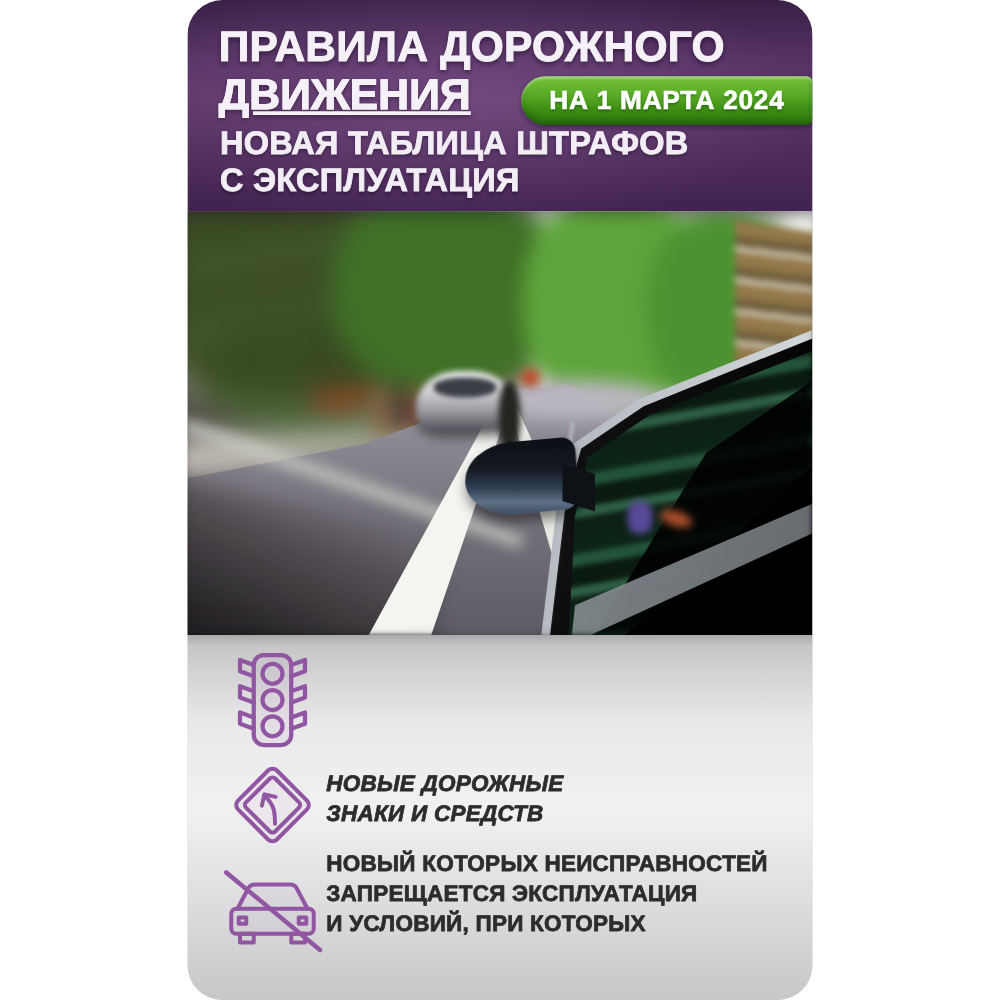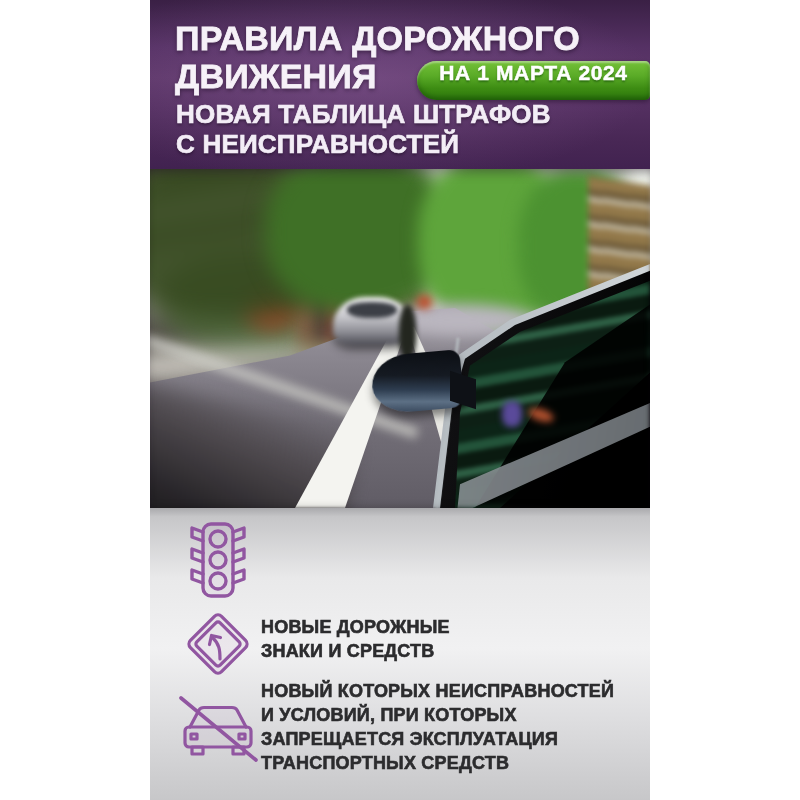--- a/index.html
+++ b/index.html
@@ -3,42 +3,42 @@
 <meta charset="utf-8">
 <style>
   html,body{margin:0;padding:0;}
   body{
     width:800px;height:800px;background:#ffffff;
     font-family:"Liberation Sans", sans-serif;
     -webkit-font-smoothing:antialiased;
     overflow:hidden;
   }
   .page{position:relative;width:800px;height:800px;background:#ffffff;}
-  .cover{position:absolute;left:150px;top:0;width:500px;height:800px;background:#d9d9db;overflow:hidden;}
+  .cover{position:absolute;left:150px;top:0;width:500px;height:800px;background:#d9d9db;overflow:hidden;border-radius:28px;}
 
   
   .header{
     position:absolute;left:0;top:0;width:500px;height:169px;
     background:
       radial-gradient(ellipse 420px 150px at 42% 48%, rgba(150,105,165,.38), rgba(0,0,0,0) 70%),
       linear-gradient(180deg,#3a2045 0%,#553164 28%,#5d3769 46%,#532f60 64%,#482755 84%,#412250 100%);
   }
   .title{
     position:absolute;left:25px;color:#f6f1f8;font-weight:700;font-size:34px;line-height:36px;
     letter-spacing:.2px;-webkit-text-stroke:.8px #f6f1f8;
     text-shadow:0 2px 4px rgba(20,5,25,.55);white-space:nowrap;
   }
   .title.l1{top:20px;}
-  .title.l2{top:58px;}
+  .title.l2{top:58px;text-decoration:underline;}
   .badge{
     position:absolute;right:0;top:61px;width:233px;height:39px;
     border-radius:20px 5px 5px 20px;
     background:linear-gradient(180deg,#74c138 0%,#5aab27 38%,#3d8c13 70%,#2e7a0c 100%);
     box-shadow:inset 0 2px 2px rgba(255,255,255,.38), inset 0 -3px 5px rgba(0,40,0,.35), 0 2px 4px rgba(20,5,25,.4);
-    display:flex;justify-content:center;
+    display:flex;align-items:center;justify-content:center;
   }
   .badge span{
     color:#ffffff;font-weight:700;font-size:21px;letter-spacing:.6px;white-space:nowrap;
     -webkit-text-stroke:.5px #fff;text-shadow:0 2px 2px rgba(0,50,0,.45);
   }
   .sub{
     position:absolute;left:26px;color:#f3edf6;font-weight:700;font-size:26px;line-height:27px;
     letter-spacing:.2px;-webkit-text-stroke:.7px #f3edf6;
     text-shadow:0 2px 3px rgba(20,5,25,.5);white-space:nowrap;
   }
@@ -116,37 +116,37 @@
     position:absolute;left:0;top:508px;width:500px;height:292px;
     background:linear-gradient(180deg,#a9a9ac 0%,#c6c6c8 3%,#e9e9ea 24%,#f1f1f2 48%,#dedee0 72%,#c7c7c9 100%);
   }
   .icon{position:absolute;}
   .icon.i1{left:36px;top:12px;}
   .icon.i2{left:32px;top:100px;}
   .icon.i3{left:26px;top:182px;}
   .ftext{position:absolute;left:111px;color:#2c2c2e;font-weight:700;font-size:18px;line-height:24px;
     letter-spacing:.2px;-webkit-text-stroke:.6px #2c2c2e;white-space:nowrap;}
   .ftext.t1{top:17px;}
-  .ftext.t2{top:107px;}
+  .ftext.t2{top:107px;font-style:italic;}
   .ftext.t3{top:171px;}
 </style>
 </head>
 <body>
 
 <div class="page">
   <div class="cover">
 
     <div class="header">
       <div class="title l1">ПРАВИЛА ДОРОЖНОГО</div>
       <div class="title l2">ДВИЖЕНИЯ</div>
       <div class="badge">
         <span>НА 1 МАРТА 2024</span>
       </div>
       <div class="sub s1">НОВАЯ ТАБЛИЦА ШТРАФОВ</div>
-      <div class="sub s2">С НЕИСПРАВНОСТЕЙ</div>
+      <div class="sub s2">С ЭКСПЛУАТАЦИЯ</div>
     </div>
 
     <div class="photo">
       <div class="p-left-streaks"></div>
       <div class="p-green-bus"></div>
       <div class="p-mid-block"></div>
       <div class="p-white-facade"></div>
       <div class="p-shopfronts"></div>
       <div class="p-red-patch"></div>
       <div class="p-tree-far"></div>
@@ -213,20 +213,19 @@
       <div class="ftext t1">
       </div>
 
       <div class="ftext t2">
         <div>НОВЫЕ ДОРОЖНЫЕ</div>
         <div>ЗНАКИ И СРЕДСТВ</div>
       </div>
 
       <div class="ftext t3">
         <div>НОВЫЙ КОТОРЫХ НЕИСПРАВНОСТЕЙ</div>
+        <div>ЗАПРЕЩАЕТСЯ ЭКСПЛУАТАЦИЯ</div>
         <div>И УСЛОВИЙ, ПРИ КОТОРЫХ</div>
-        <div>ЗАПРЕЩАЕТСЯ ЭКСПЛУАТАЦИЯ</div>
-        <div>ТРАНСПОРТНЫХ СРЕДСТВ</div>
       </div>
 
     </div>
   </div>
 </div>
 
 </body></html>

